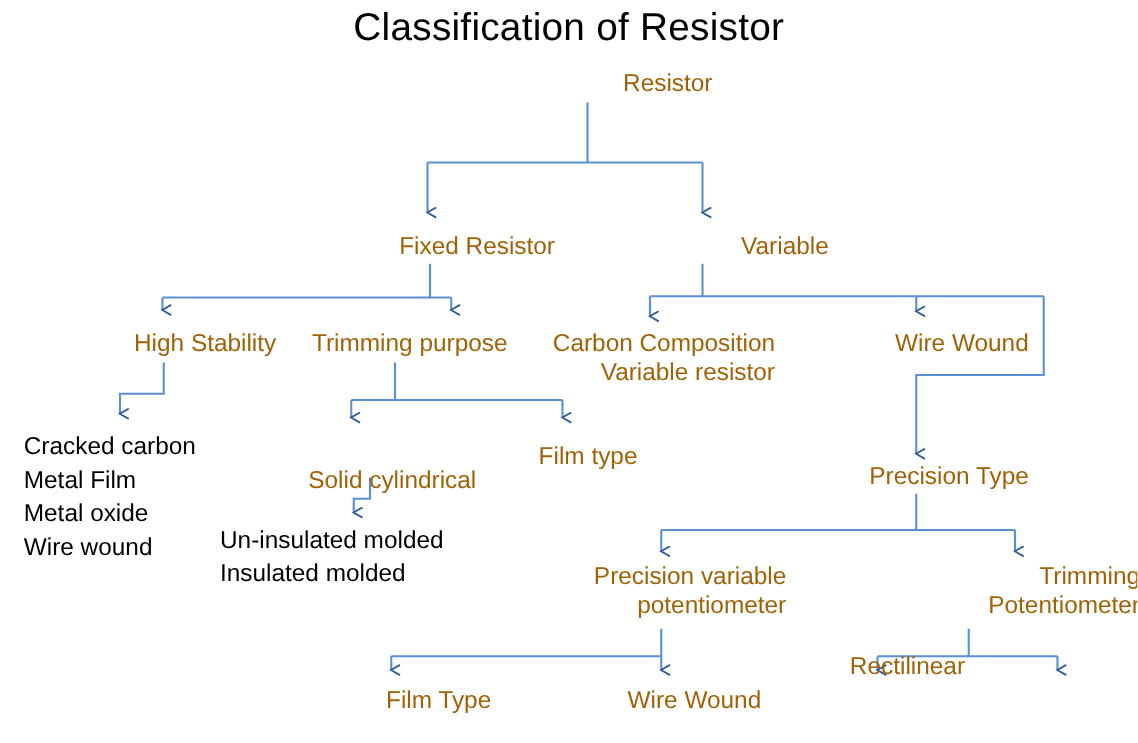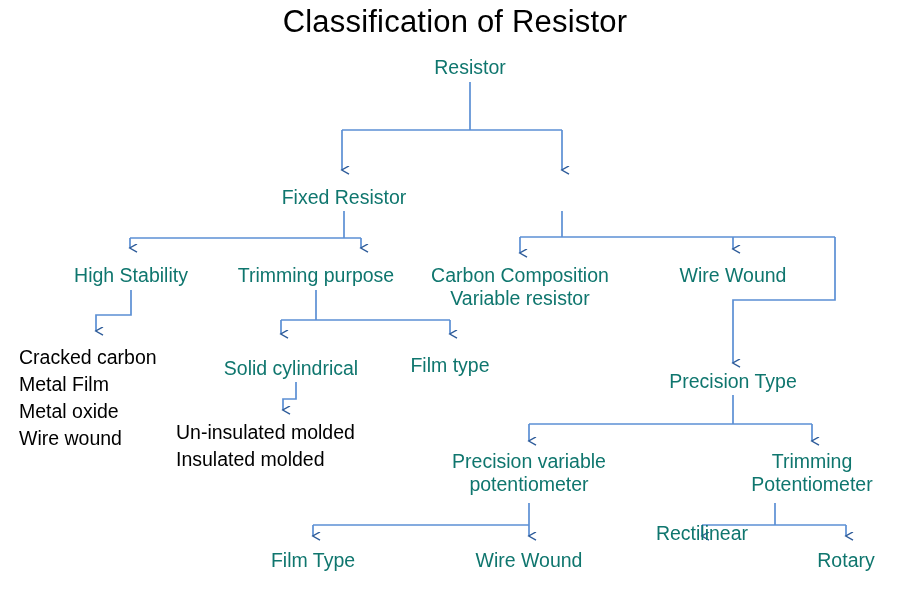--- a/index.html
+++ b/index.html
@@ -19,24 +19,24 @@
   #wires {
     position: absolute;
     left: 0;
     top: 0;
     width: 910px;
     height: 594px;
     pointer-events: none;
   }
   .node {
     position: absolute;
-    text-align: center;
+    text-align: right;
     white-space: pre-line;
     line-height: 1.18;
-    color: #0f766e;
+    color: #a16207;
     font-weight: 400;
   }
   .title {
     position: absolute;
     width: 910px;
     text-align: center;
     font-size: 31px;
     letter-spacing: 0.2px;
     color: #000000;
   }
@@ -102,43 +102,43 @@
       <path d="M775,503 L775,525"></path>
       <path d="M702,525 L846,525"></path>
       <path d="M702,525 L702,536" marker-end="url(#arrow)"></path>
       <path d="M846,525 L846,536" marker-end="url(#arrow)"></path>
     </g>
   </svg>
 
   <div class="node lvl-node" style="left:370px; top:56px; width:200px;">Resistor</div>
 
   <div class="node lvl-node" style="left:244px; top:186px; width:200px;">Fixed Resistor</div>
+  <div class="node lvl-node" style="left:463px; top:186px; width:200px;">Variable</div>
 
   <div class="node lvl-node" style="left:41px; top:264px; width:180px;">High Stability</div>
   <div class="node lvl-node" style="left:226px; top:264px; width:180px;">Trimming purpose</div>
   <div class="node lvl-node" style="left:420px; top:264px; width:200px;">Carbon Composition
 Variable resistor</div>
   <div class="node lvl-node" style="left:643px; top:264px; width:180px;">Wire Wound</div>
 
   <div class="leaf-list" style="left:19px; top:344px; width:190px;">Cracked carbon
 Metal Film
 Metal oxide
 Wire wound</div>
 
-  <div class="node lvl-node" style="left:201px; top:357px; width:180px;">Solid cylindrical</div>
+  <div class="node lvl-node" style="left:201px; top:373px; width:180px;">Solid cylindrical</div>
   <div class="node lvl-node" style="left:390px; top:354px; width:120px;">Film type</div>
 
   <div class="leaf-list" style="left:176px; top:419px; width:230px;">Un-insulated molded
 Insulated molded</div>
 
   <div class="node lvl-node" style="left:429px; top:450px; width:200px;">Precision variable
 potentiometer</div>
 
   <div class="node lvl-node" style="left:643px; top:370px; width:180px;">Precision Type</div>
   <div class="node lvl-node" style="left:712px; top:450px; width:200px;">Trimming
 Potentiometer</div>
 
   <div class="node lvl-node" style="left:233px; top:549px; width:160px;">Film Type</div>
   <div class="node lvl-node" style="left:449px; top:549px; width:160px;">Wire Wound</div>
   <div class="node lvl-node" style="left:632px; top:522px; width:140px;">Rectilinear</div>
-  <div class="node lvl-node" style="left:786px; top:549px; width:120px;">Rotary</div>
 
 </div>
 
 </body></html>

